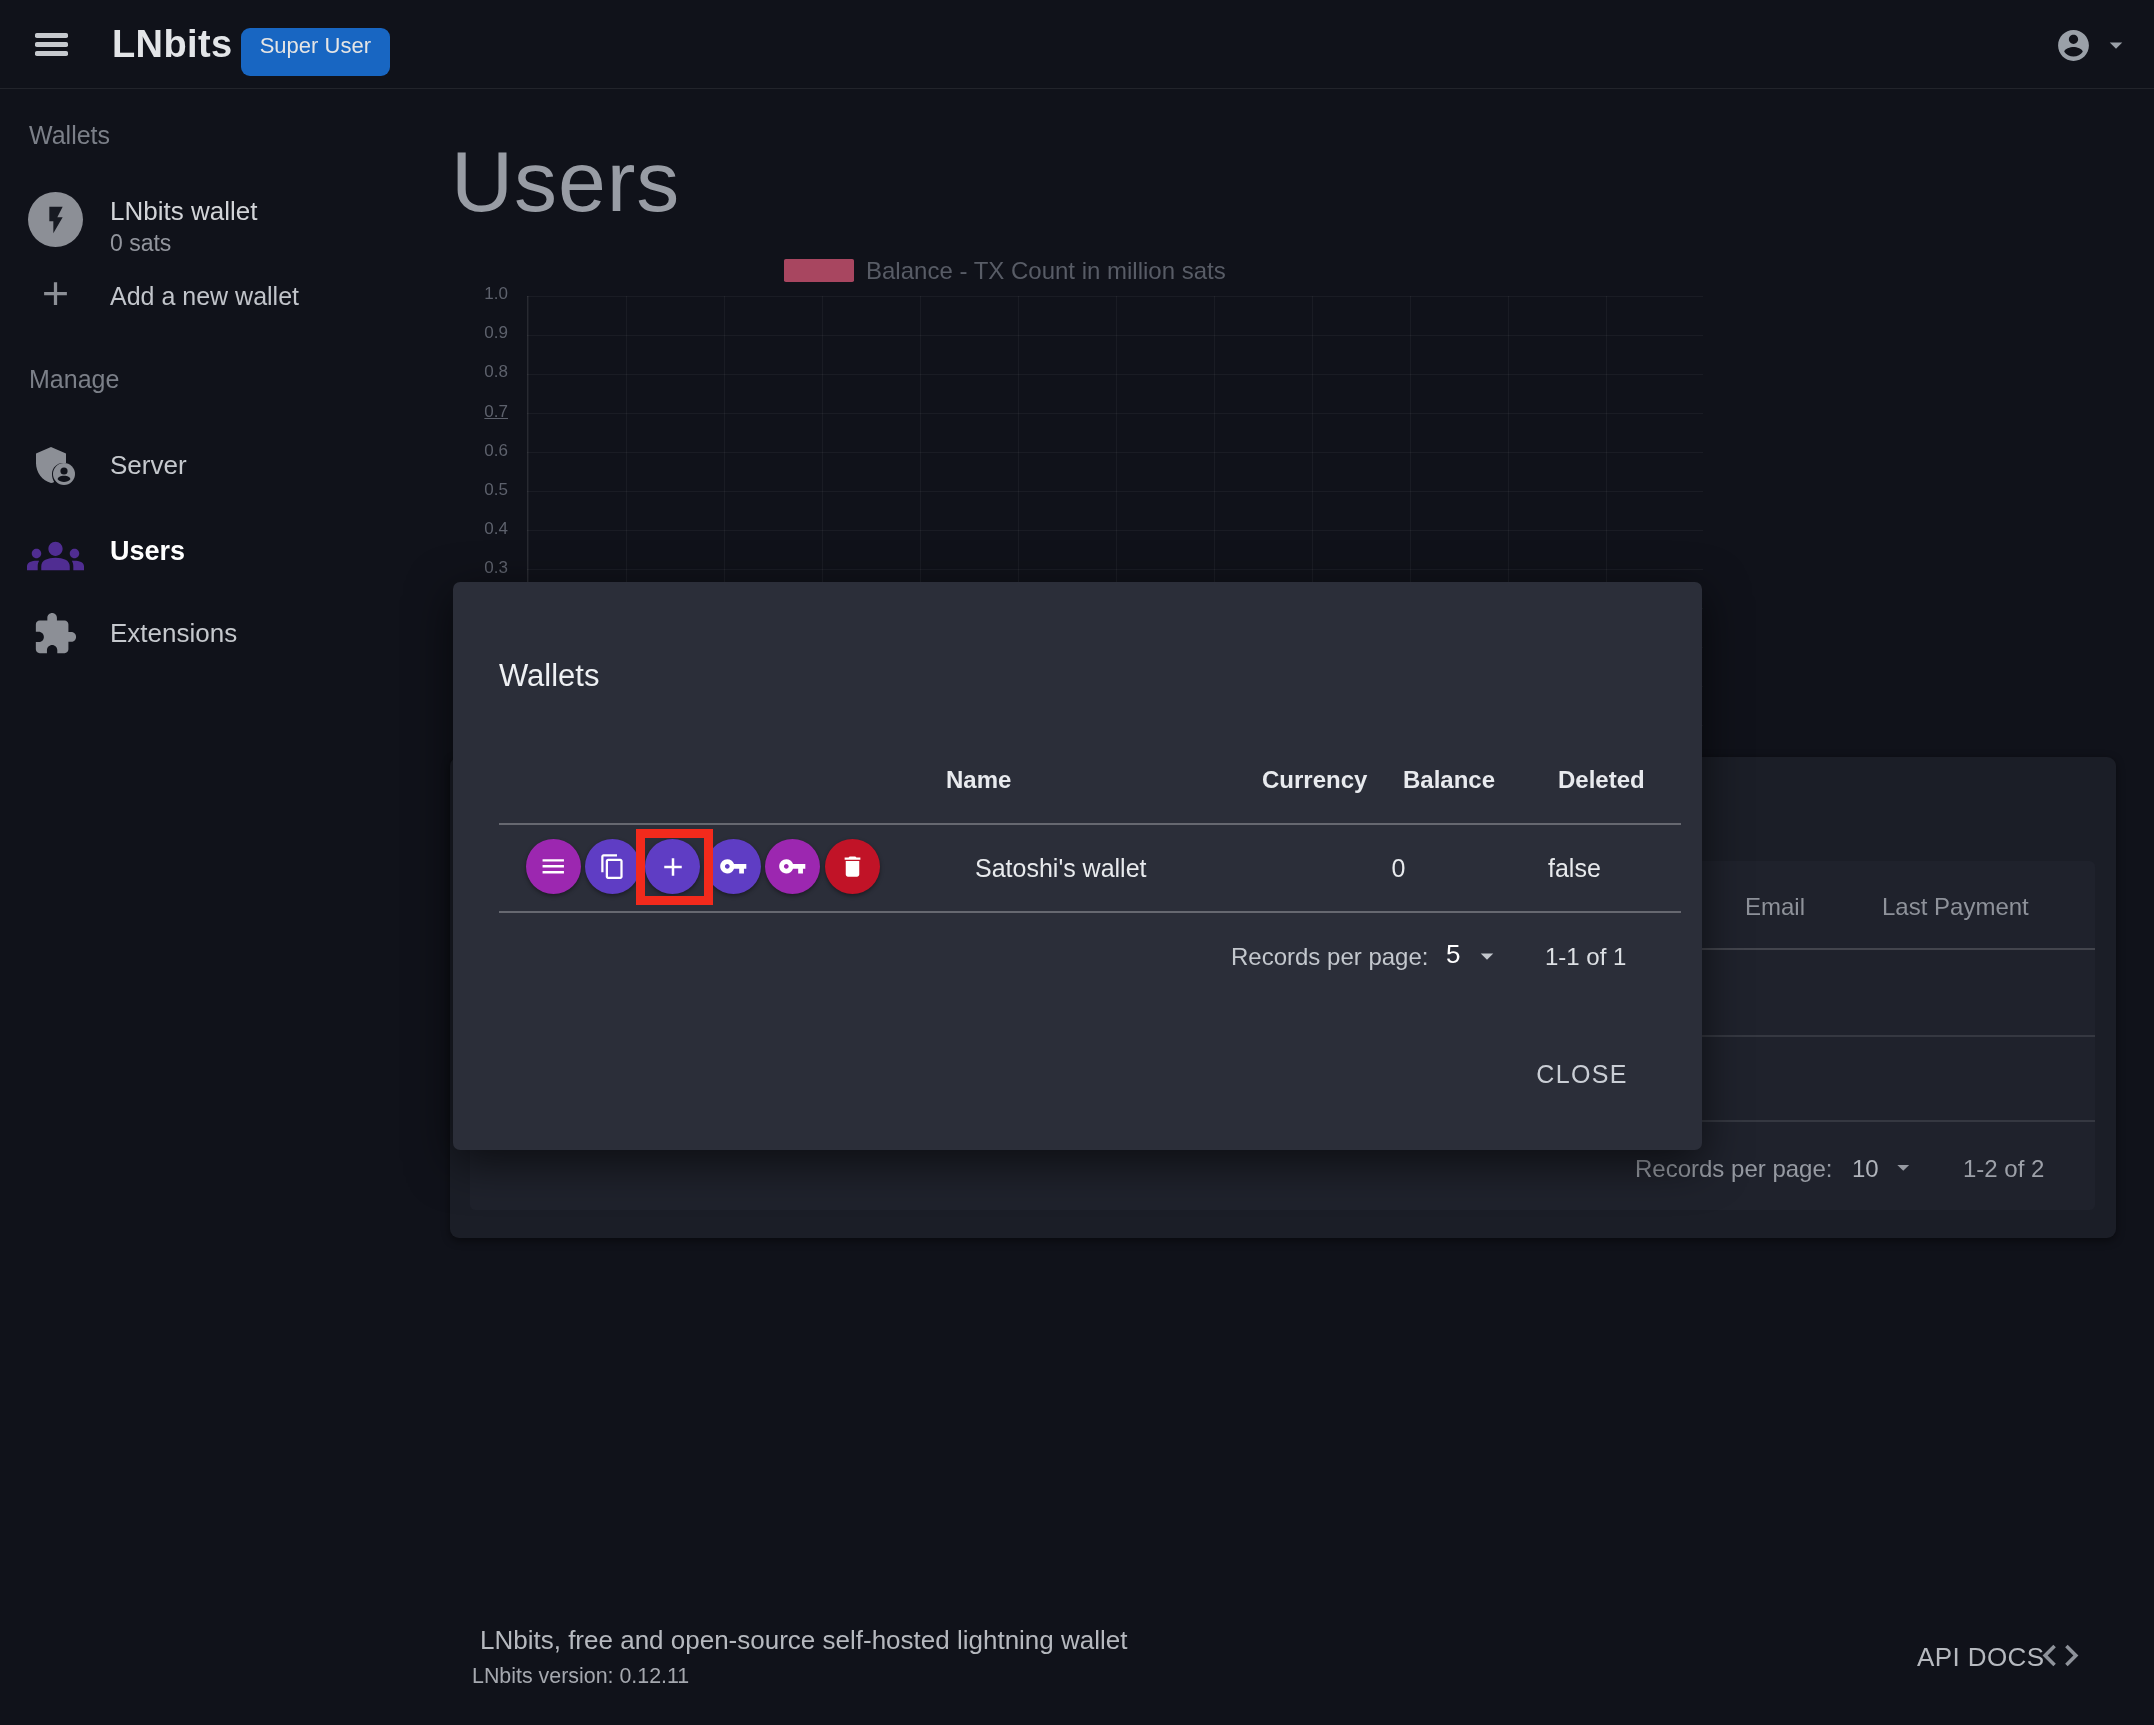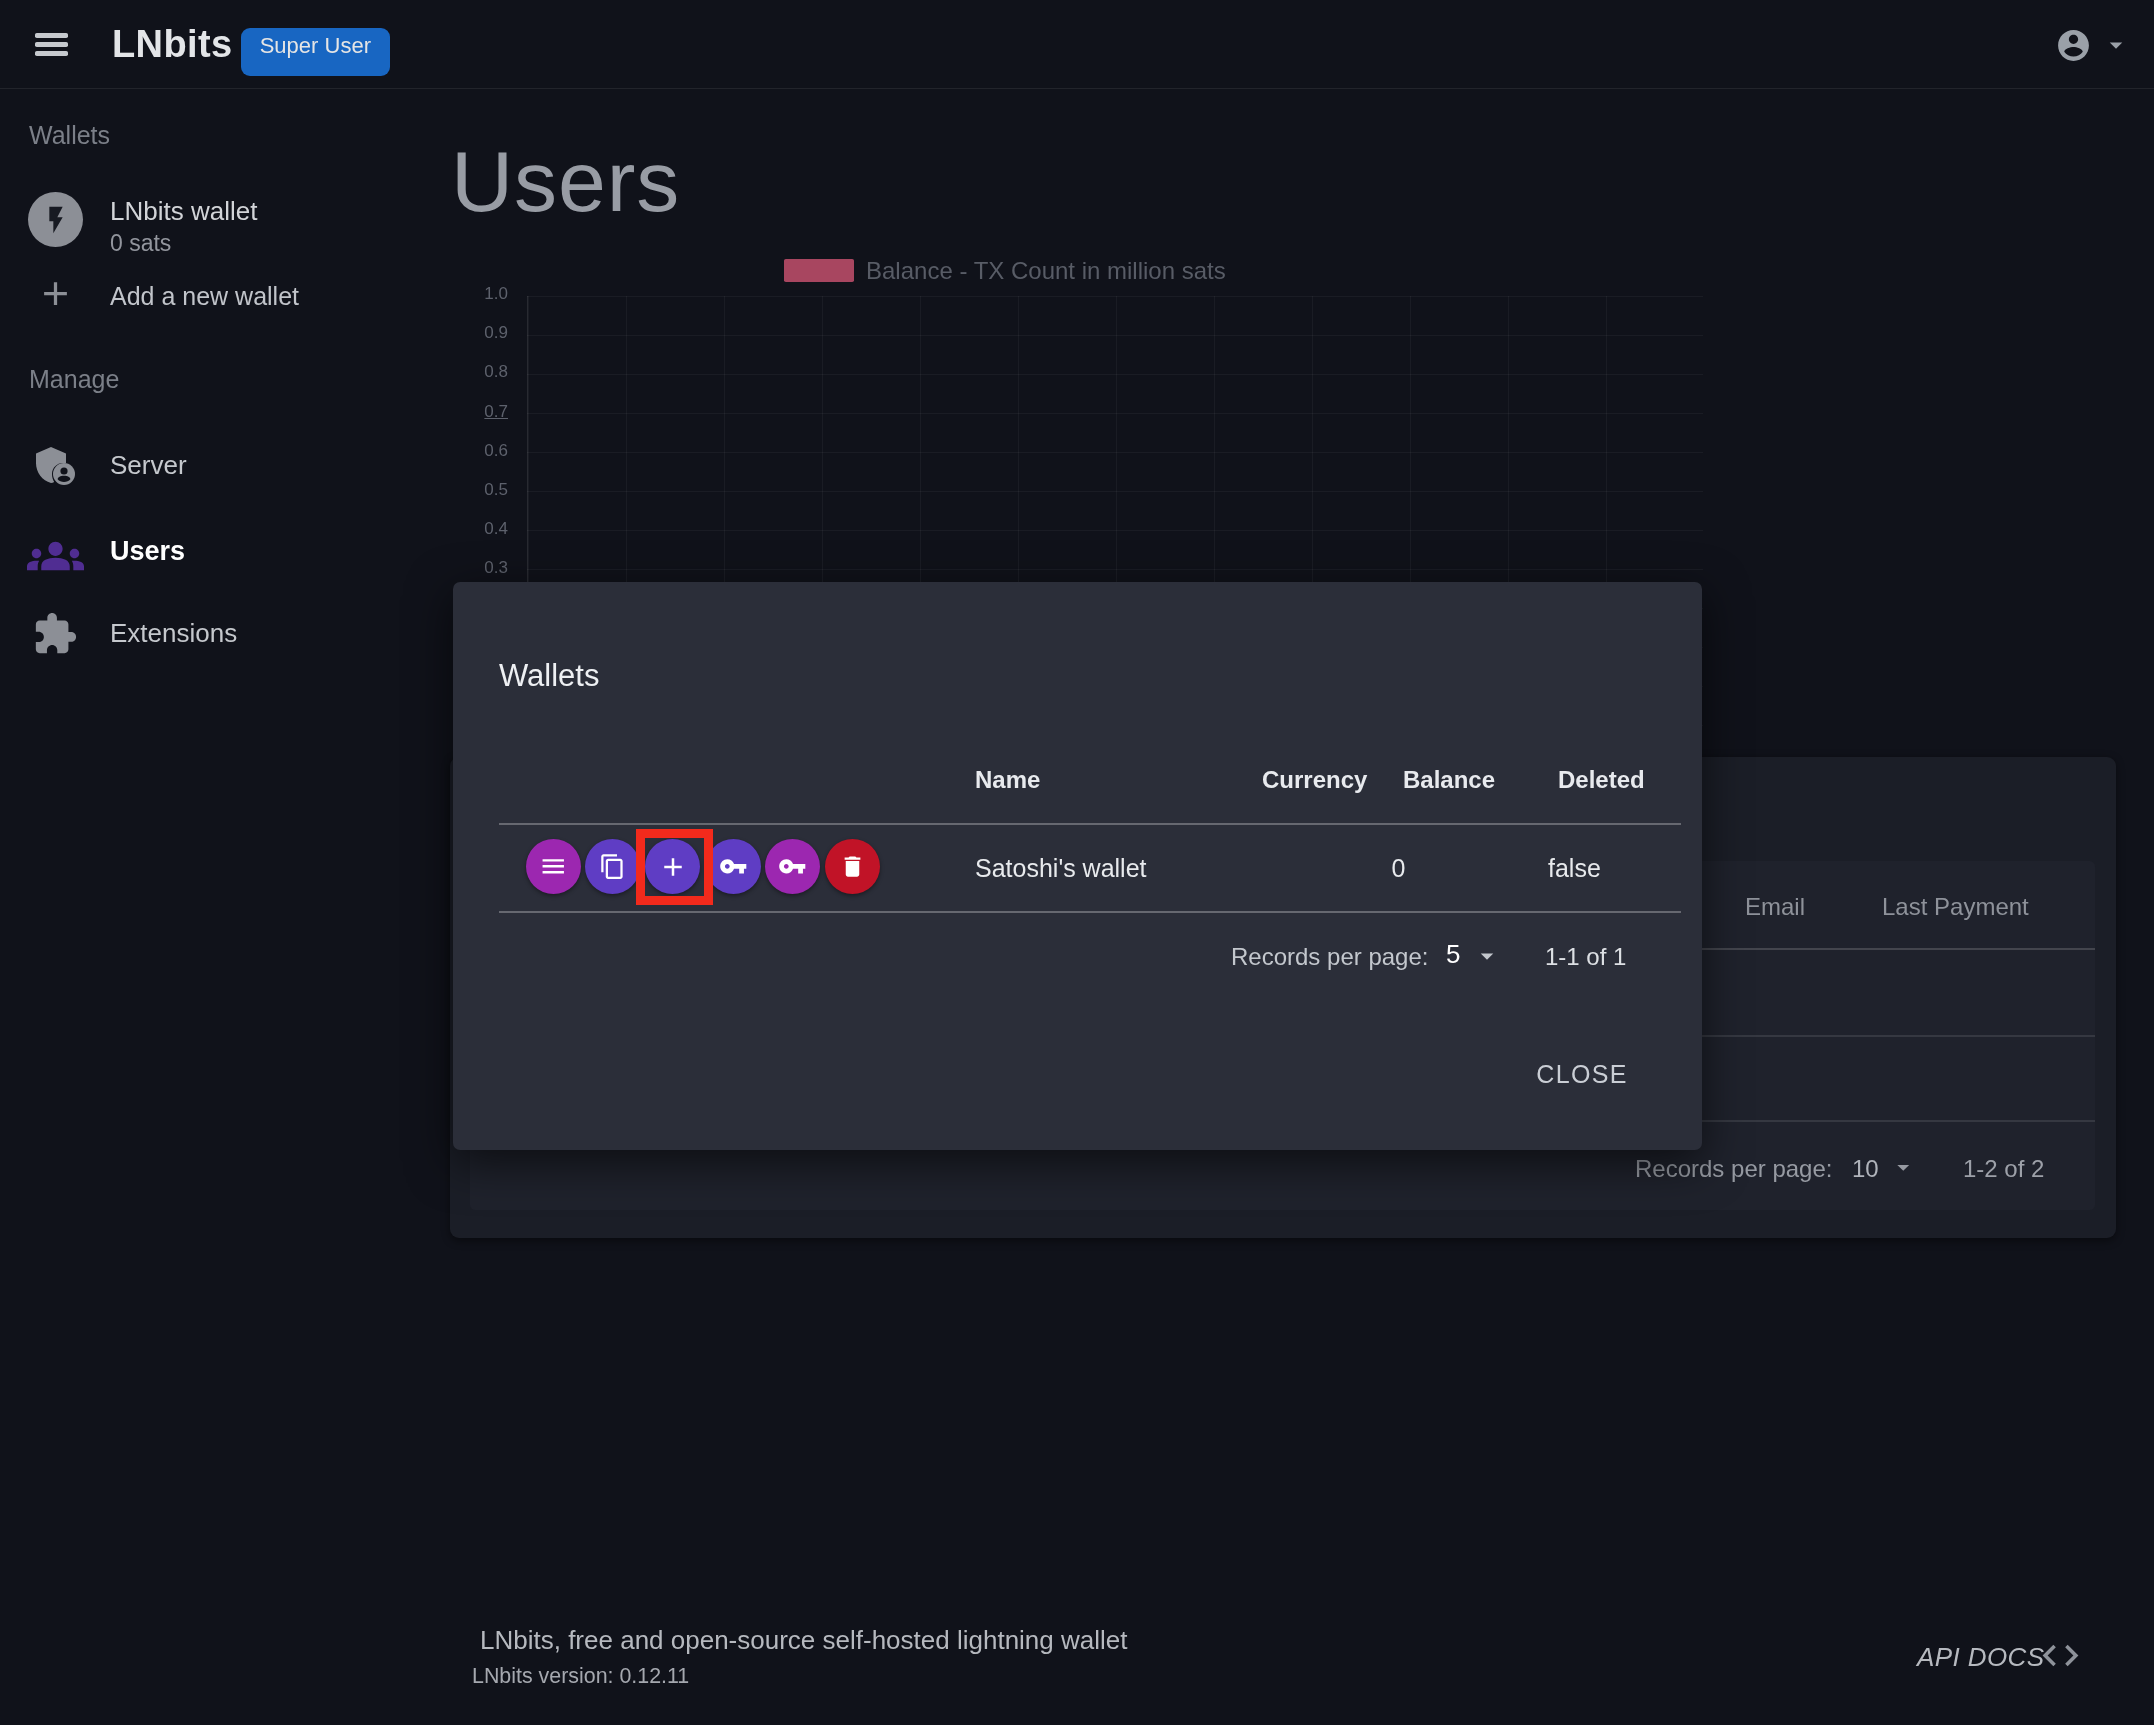--- a/index.html
+++ b/index.html
@@ -67,21 +67,21 @@
   .cell { top:854px; font-size:25px; color:#e8eaed; z-index:21; }
   .m-pg-label { left:1231px; top:943px; font-size:24px; color:#c3c7cd; z-index:21; }
   .m-pg-value { left:1446px; top:939px; font-size:26px; color:#ffffff; z-index:21; cursor:pointer; }
   .m-pg-caret { left:1472px; top:941px; color:#c3c7cd; z-index:21; cursor:pointer; }
   .m-pg-range { left:1545px; top:943px; font-size:24px; color:#dde0e4; z-index:21; }
   .close-btn { left:1510px; top:1048px; width:144px; height:52px; border-radius:5.3px; display:flex; align-items:center; justify-content:center; font-size:25px; letter-spacing:1.3px; color:#caced5; z-index:21; cursor:pointer; }
 
   
   .footer-tagline { left:472px; top:1625px; font-size:26px; color:#b6b9bf;margin-left:8px; }
   .footer-version { left:472px; top:1664px; font-size:21.4px; color:#a5a8af; }
-  .api-docs { left:1917px; top:1642px; font-size:26px; color:#b6b9bf; letter-spacing:0.4px; cursor:pointer;font-style:italic; }
+  .api-docs { left:1917px; top:1642px; font-size:26px; color:#b6b9bf; letter-spacing:0.4px; cursor:pointer; }
   .api-docs-icon { left:2039px; top:1634px; color:#8e929a; cursor:pointer; }
 </style>
 </head>
 <body>
 
 <div class="abs header">
   <div class="abs hamburger">
       <i></i>
       <i></i>
       <i></i>
@@ -172,21 +172,21 @@
 <div class="abs" style="left:1889px;top:1153px;color:#969aa2;z-index:7;">
   <svg width="28.5" height="28.5" viewBox="0 0 24 24" fill="currentColor">
       <path d="M7 10l5 5 5-5z"></path>
     </svg>
 </div>
 <div class="abs bg-pg" style="left:1963px;color:#9da1a9;">1-2 of 2</div>
 
 <div class="abs modal"></div>
 <div class="abs modal-title">Wallets</div>
 
-<div class="abs th" style="left:975px;">Name</div>
+<div class="abs th" style="left:946px;">Name</div>
 <div class="abs th" style="left:1233px;margin-left:29px;">Currency</div>
 <div class="abs th" style="left:1403px;">Balance</div>
 <div class="abs th" style="left:1558px;">Deleted</div>
 
 <div class="abs m-divider" style="top:823px;"></div>
 
 <div class="abs action-btn bg-magenta" style="left:526px;">
   <svg width="28.5" height="28.5" viewBox="0 0 24 24" fill="currentColor">
       <path d="M3 18h18v-2H3v2zm0-5h18v-2H3v2zm0-7v2h18V6H3z"></path>
     </svg>

